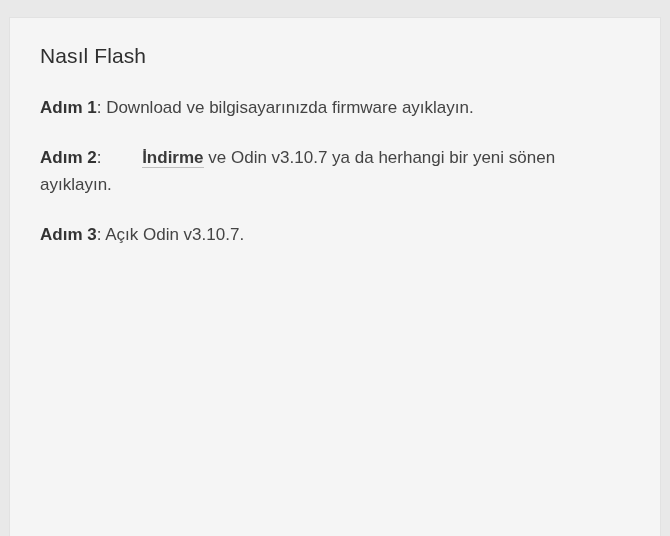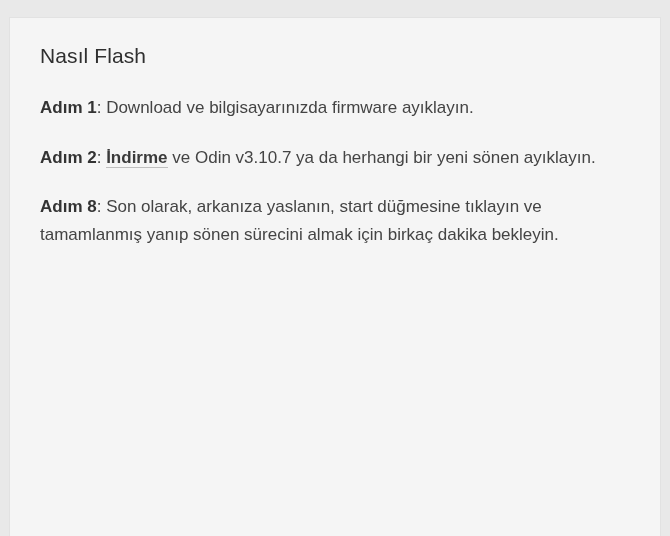--- a/index.html
+++ b/index.html
@@ -45,27 +45,28 @@
   }
   .step-label {
     font-weight: bold;
     color: #333333;
   }
   .link {
     color: #3a3a3a;
     font-weight: bold;
     text-decoration: none;
     border-bottom: 1px solid #bfbfbf;
+    margin-left: 36px;
   }
 </style>
 </head>
 <body>
 
 <div class="page">
   <div class="inner">
     <h1 class="title">Nasıl Flash</h1>
     <div id="steps">
         <p class="step"><span class="step-label">Adım 1</span><span>: </span><span>Download ve bilgisayarınızda firmware ayıklayın.</span></p>
         <p class="step"><span class="step-label">Adım 2</span><span>: </span><a class="link" href="#">İndirme</a><span> ve Odin v3.10.7 ya da herhangi bir yeni sönen ayıklayın.</span></p>
-        <p class="step"><span class="step-label">Adım 8</span><span>: </span><span>Son olarak, arkanıza yaslanın, start düğmesine tıklayın ve tamamlanmış yanıp sönen sürecini almak için birkaç dakika bekleyin.</span></p>
+        <p class="step"><span class="step-label">Adım 3</span><span>: </span><span>Açık Odin v3.10.7.</span></p>
       </div>
   </div>
 </div>
 
 </body></html>

